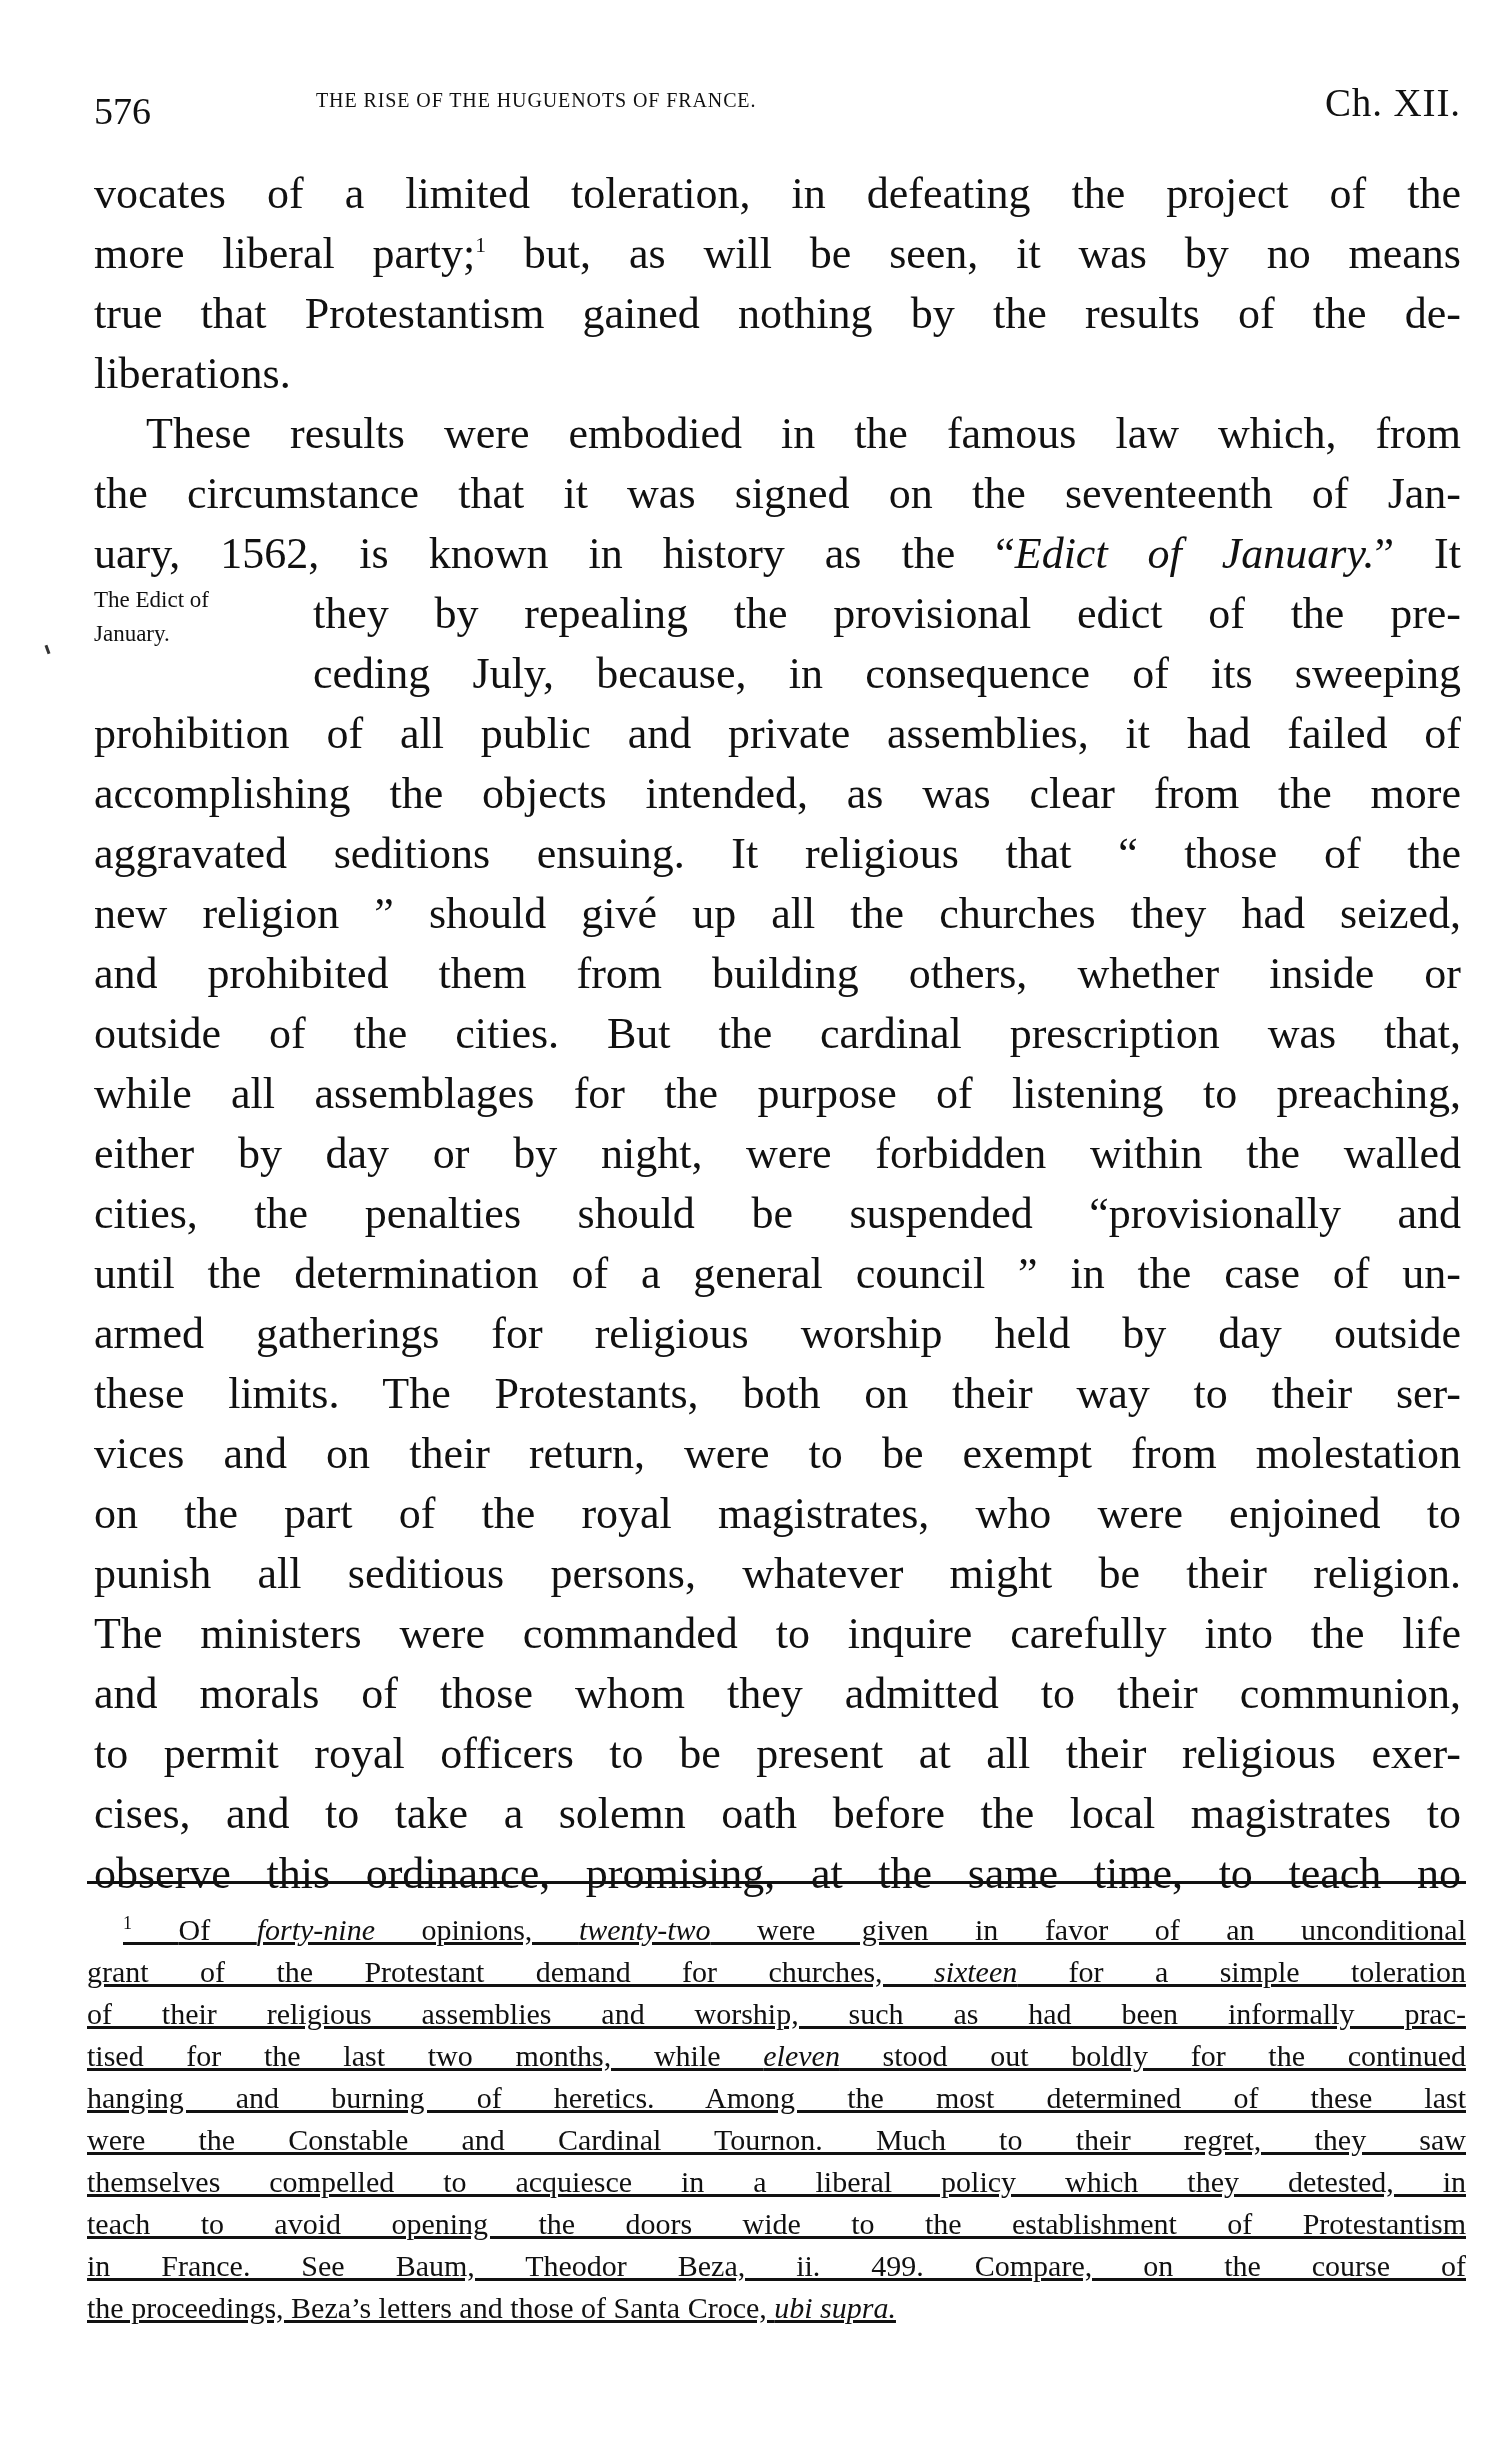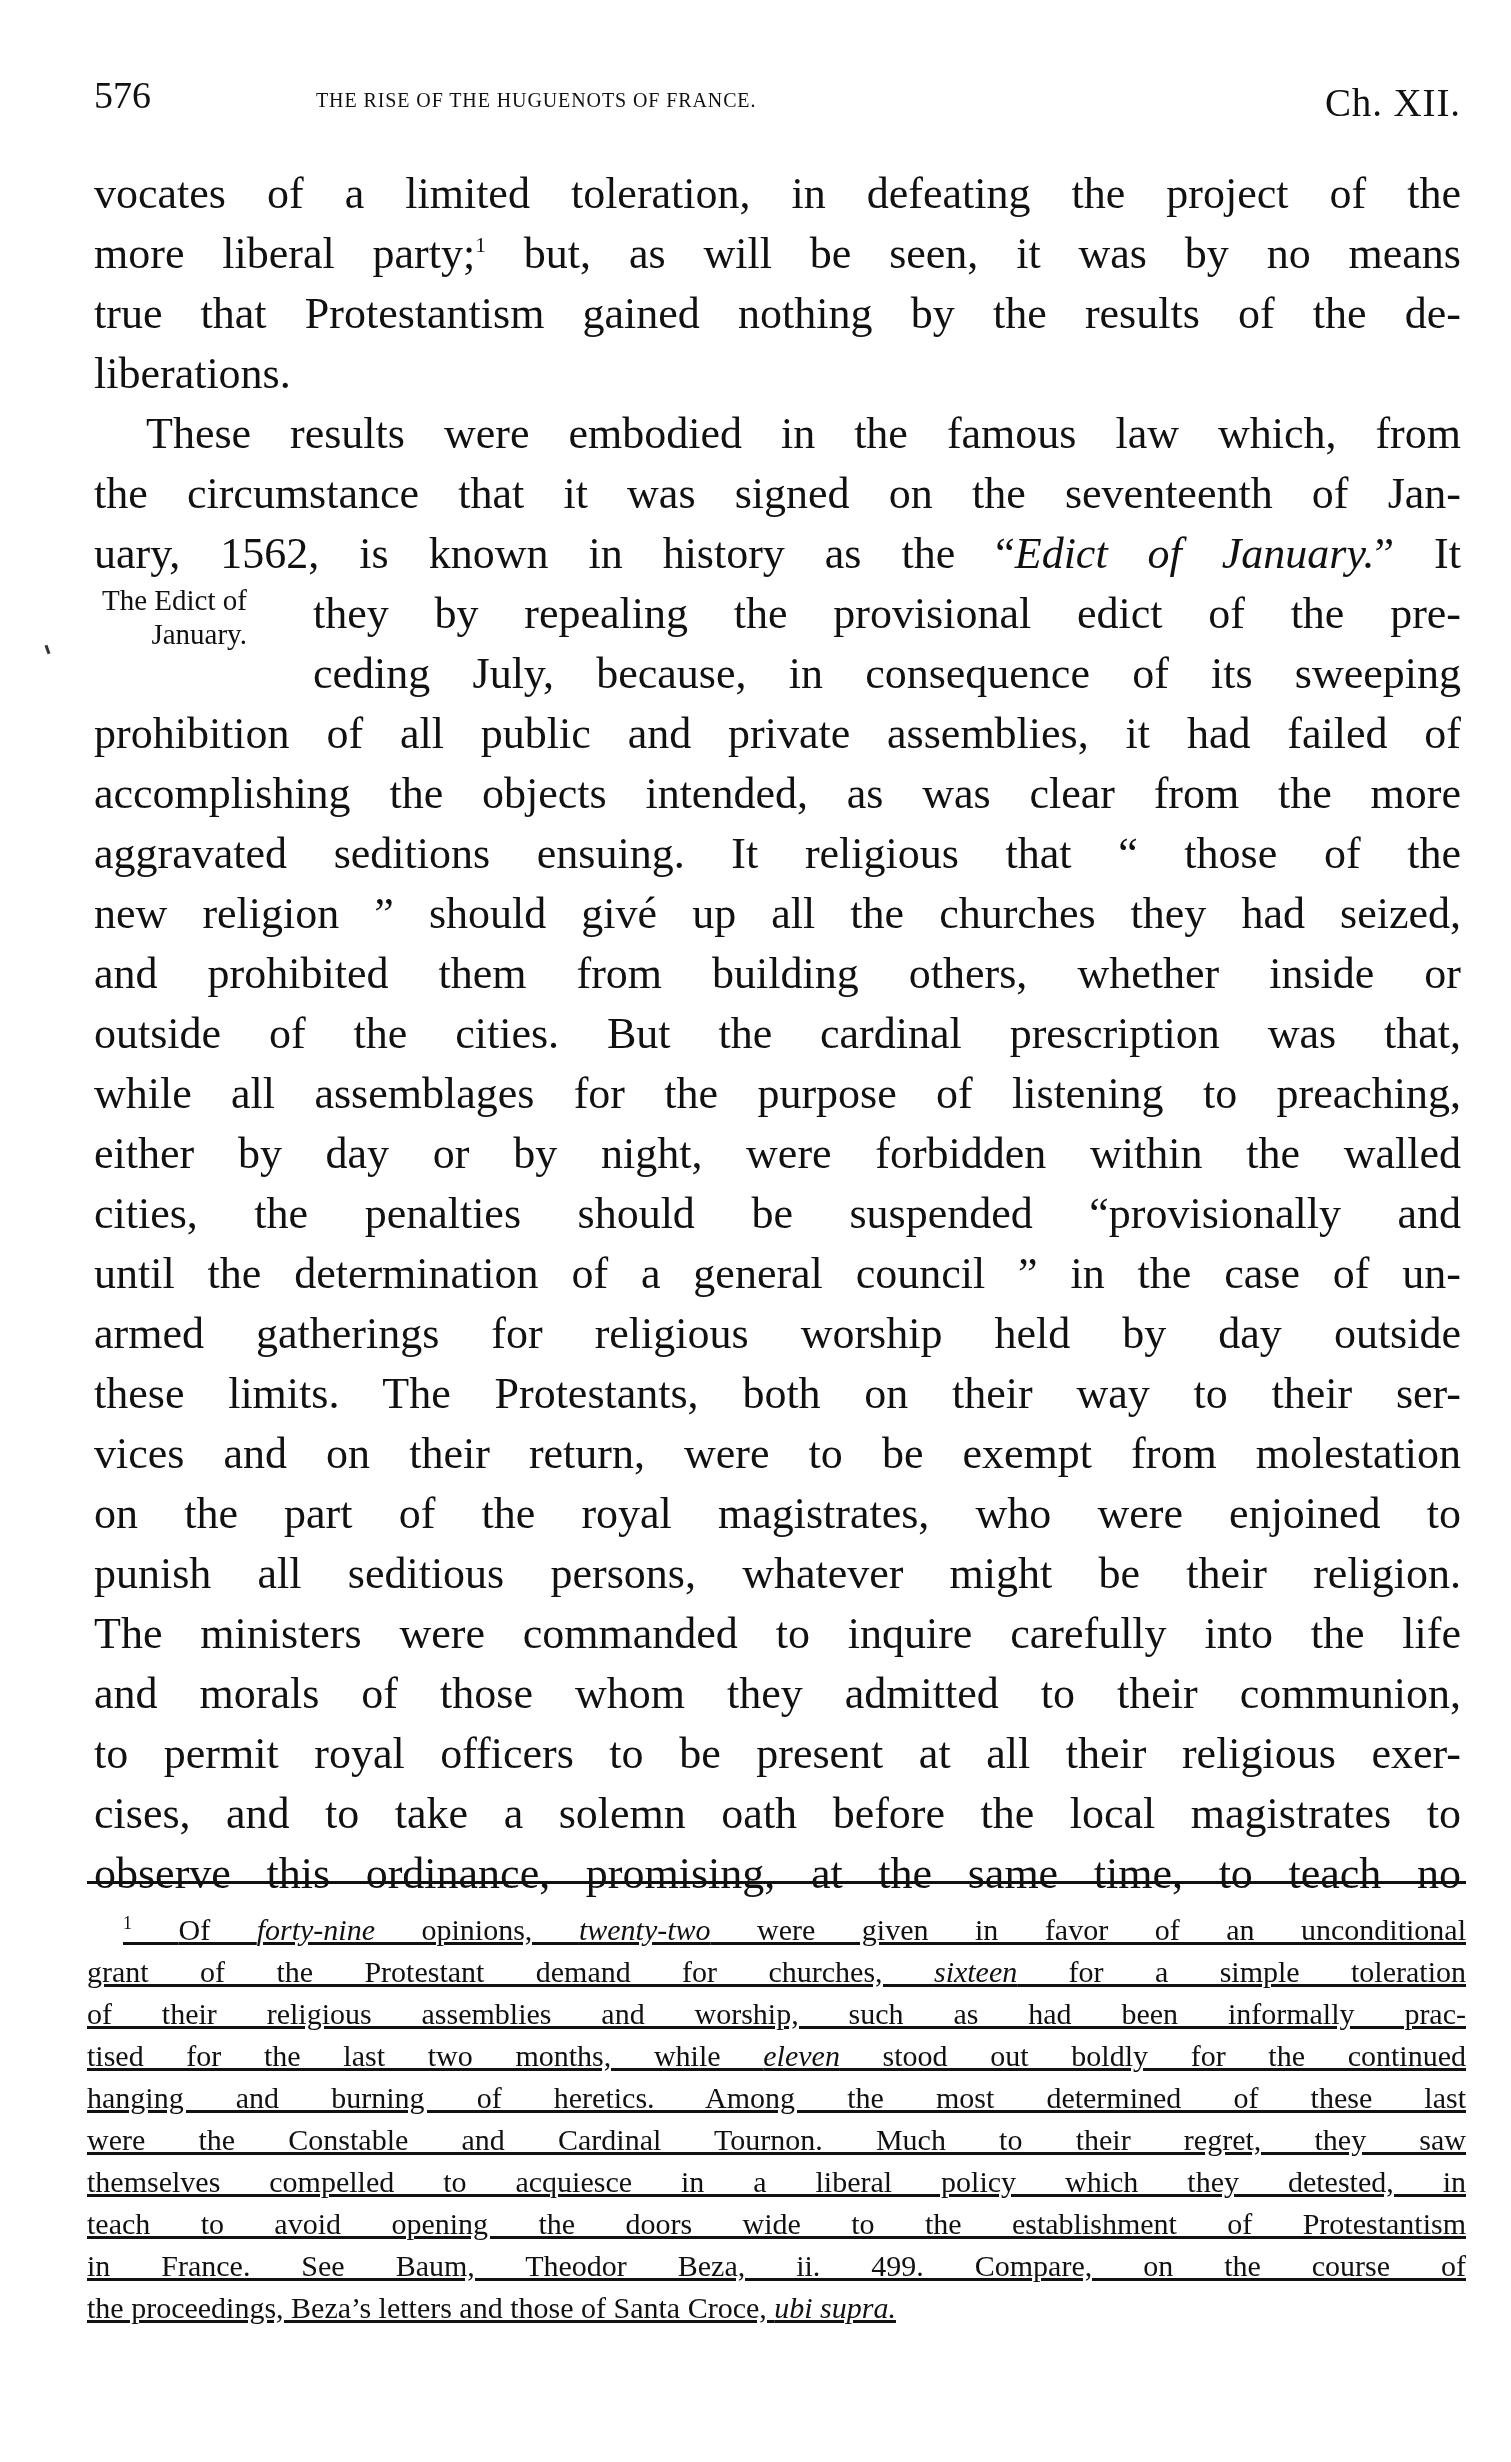--- a/index.html
+++ b/index.html
@@ -1,32 +1,32 @@
 <!DOCTYPE html>
 <html style="font-size:14.3px"><head>
 <meta charset="utf-8">
 <style>
   html, body { margin: 0; padding: 0; background: #ffffff; }
   body { width: 1511px; height: 2462px; position: relative; overflow: hidden;
          font-family: "Liberation Serif", "DejaVu Serif", serif; color: #111; }
   .header { position: absolute; left: 94px; top: 73px; width: 1367px; height: 45px; }
-  .page-num { position: absolute; left: 0; top: 0; font-size: 38px; }
+  .page-num { position: absolute; left: 0; top: 16px; font-size: 38px; }
   .running-title { position: absolute; left: 222px; top: 16px; font-size: 20px; letter-spacing: 0.9px; }
   .chapter { position: absolute; right: 0; top: 7.2px; font-size: 39px; letter-spacing: 0.9px; }
 
   .body-text { position: absolute; left: 94px; top: 164px; width: 1367px; }
   .line { display: block; height: 60px; line-height: 60px; font-size: 44px;
           text-align: justify; text-align-last: justify; white-space: nowrap; overflow: visible; }
   .line.last { text-align-last: left; }
   .line.indent { padding-left: 52px; }
   .line.noteline { padding-left: 219px; }
   .ital { font-style: italic; }
   sup.fn { font-size: 21.5px; vertical-align: 16px; line-height: 0; }
 
-  .margin-note { position: absolute; left: 102px; font-size: 29px; line-height: 30px; text-align: right; }
+  .margin-note { position: absolute; left: 94px; font-size: 23px; line-height: 30px; }
   .stray-mark { position: absolute; left: 46px; top: 645px; width: 2.7px; height: 9px; background: #333; transform: rotate(-20deg); }
 
   .rule { position: absolute; left: 87px; top: 1881px; width: 1379px; height: 2.7px; background: #111; }
 
   .footnotes { position: absolute; left: 87px; top: 1909px; width: 1379px; text-decoration: underline; }
   .fline { display: block; height: 42px; line-height: 42px; font-size: 30px;
            text-align: justify; text-align-last: justify; white-space: nowrap; }
   .fline.last { text-align-last: left; }
   .fline.indent { padding-left: 36px; }
   sup.fnm { font-size: 18px; vertical-align: 10.7px; line-height: 0; }

